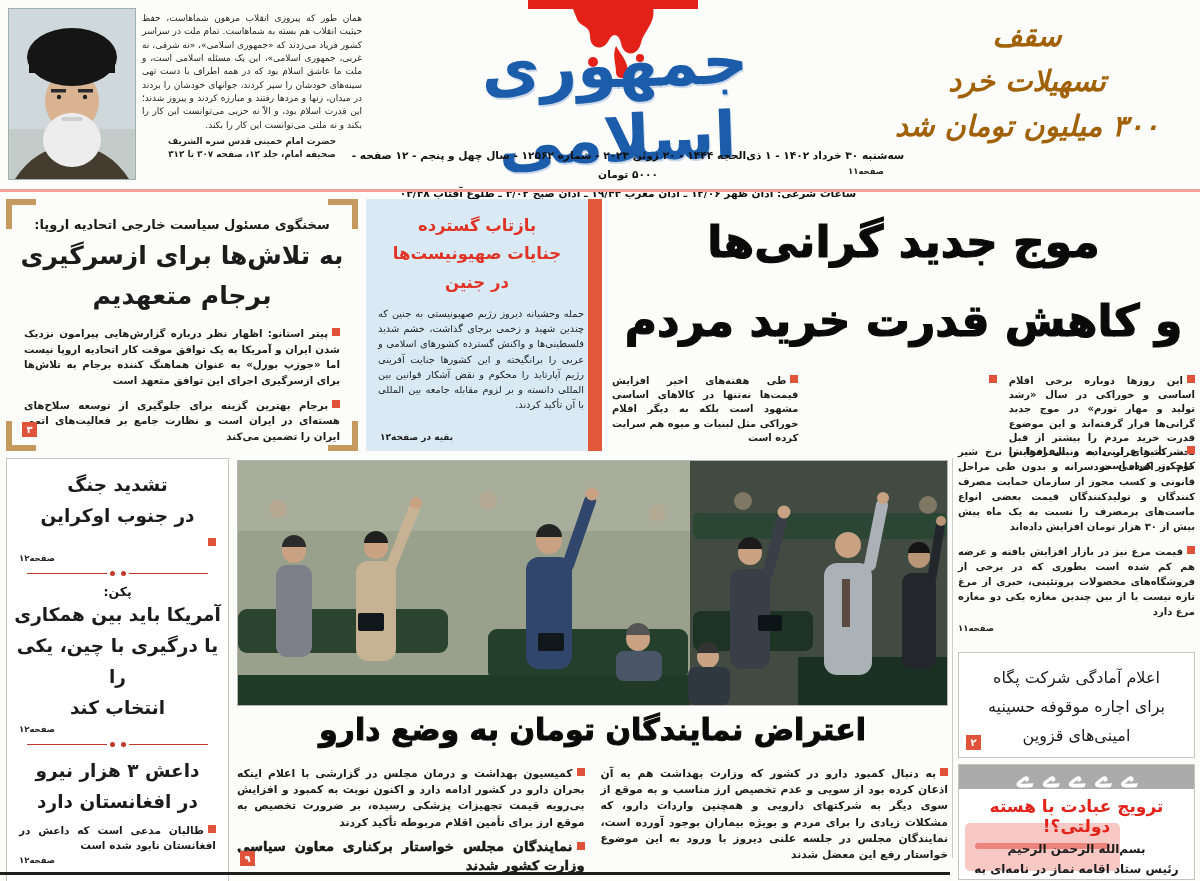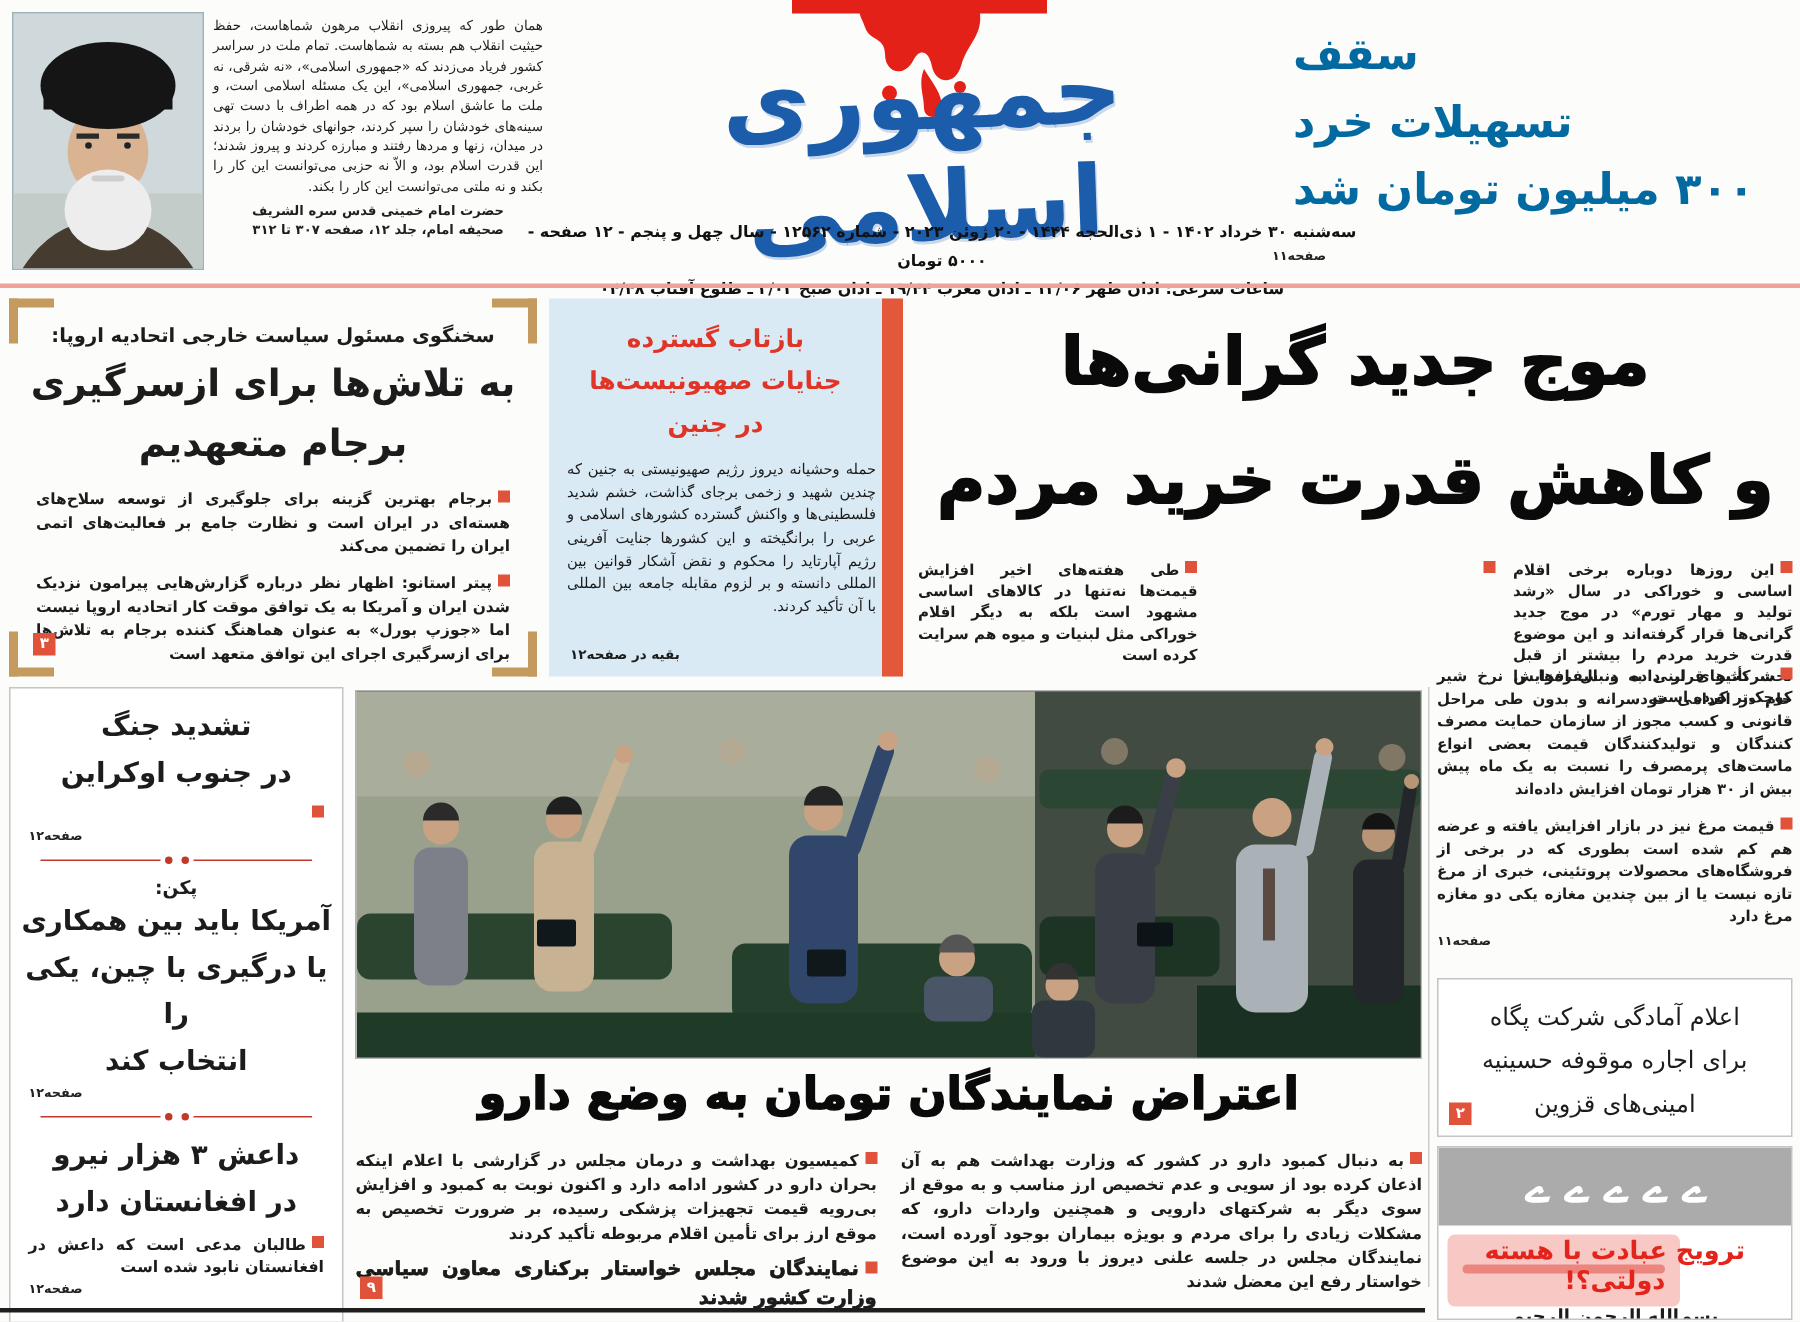--- a/index.html
+++ b/index.html
@@ -19,21 +19,21 @@
 
   .masthead { position:absolute; left:398px; top:0; width:436px; height:145px; }
   .drip { position:absolute; left:130px; top:0; }
   .masthead-title {
     position:absolute; left:0; top:28px; width:436px; text-align:center;
     font-size:64px; font-weight:bold; color:#1b5cab; transform:rotate(-2deg);
     text-shadow:1px 2px 0 rgba(27,92,171,.22);
   }
   .dateline { position:absolute; left:348px; top:146px; width:560px; text-align:center; font-size:10.6px; font-weight:bold; line-height:1.8; color:#111; }
 
-  .topright-headline { position:absolute; left:862px; top:14px; width:330px; text-align:left; font-size:29px; font-weight:bold; line-height:1.55; color:#0369a1; }
+  .topright-headline { position:absolute; left:862px; top:14px; width:330px; text-align:center; font-size:29px; font-weight:bold; line-height:1.55; color:#a16207;font-style:italic; }
   .pageref-sm { font-size:8.5px; font-weight:bold; color:#222; }
   .topright-page { position:absolute; left:848px; top:166px; }
 
   .rule-red { position:absolute; left:0; top:189px; width:1200px; height:3px; background:#f0a29a; }
 
   
   .eu-box { position:absolute; left:6px; top:199px; width:352px; height:252px; }
   .corner { position:absolute; width:30px; height:30px; border:0 solid #c49a5e; }
   .c-tl { left:0; top:0; border-top-width:6px; border-left-width:6px; }
   .c-tr { right:0; top:0; border-top-width:6px; border-right-width:6px; }
@@ -86,21 +86,21 @@
   
   .rc-bullets { position:absolute; left:958px; top:444px; width:237px; font-size:10px; font-weight:bold; line-height:1.5; }
   .rc-bullets p + p { margin-top:10px; }
   .rc-page { margin-top:3px; text-align:left; direction:ltr; }
 
   .pegah-box { position:absolute; left:958px; top:652px; width:237px; height:106px; border:1px solid #c4c4c4; background:#fff; }
   .pegah-text { text-align:center; font-size:16px; line-height:1.82; padding-top:10px; }
   .pegah-badge { left:7px; bottom:7px; }
 
   .tarvij-box { position:absolute; left:958px; top:764px; width:237px; height:116px; border:1px solid #c4c4c4; background:#fff; overflow:hidden; }
-  .strip { height:52px; background:#ababab; color:#fff; font-size:28px; font-weight:bold; display:flex; align-items:center; justify-content:center; letter-spacing:6px; overflow:hidden; font-style:italic; }
+  .strip { height:24px; background:#ababab; color:#fff; font-size:28px; font-weight:bold; display:flex; align-items:center; justify-content:center; letter-spacing:6px; overflow:hidden; font-style:italic; }
   .tarvij-h { position:relative; color:#e4231b; font-size:17px; font-weight:bold; text-align:center; margin-top:7px; z-index:2; }
   .watermark { position:absolute; left:6px; top:58px; width:155px; height:48px; background:rgba(233,85,70,.32); border-radius:5px; }
   .watermark:after { content:""; position:absolute; left:10px; top:20px; width:135px; height:6px; background:rgba(220,50,40,.45); border-radius:3px; }
   .tarvij-lines { position:relative; text-align:center; font-size:12px; font-weight:bold; margin-top:4px; line-height:1.65; z-index:2; }
 
   .vline { position:absolute; left:952px; top:458px; width:1px; height:400px; background:#ccc; }
 </style>
 </head>
 <body>
 
@@ -154,22 +154,22 @@
 
   <div class="eu-box">
     <span class="corner c-tl"></span>
     <span class="corner c-tr"></span>
     <span class="corner c-bl"></span>
     <span class="corner c-br"></span>
     <div class="eu-kicker">سخنگوی مسئول سیاست خارجی اتحادیه اروپا:</div>
     <div class="eu-headline pre">به تلاش‌ها برای ازسرگیری
 برجام متعهدیم</div>
     <div class="eu-bullets jus">
+      <p><span class="marker"></span><span>پیتر استانو: اظهار نظر درباره گزارش‌هایی پیرامون نزدیک شدن ایران و آمریکا به یک توافق موقت کار اتحادیه اروپا نیست اما «جوزپ بورل» به عنوان هماهنگ کننده برجام به تلاش‌ها برای ازسرگیری اجرای این توافق متعهد است</span></p>
       <p><span class="marker"></span><span>برجام بهترین گزینه برای جلوگیری از توسعه سلاح‌های هسته‌ای در ایران است و نظارت جامع بر فعالیت‌های اتمی ایران را تضمین می‌کند</span></p>
-      <p><span class="marker"></span><span>پیتر استانو: اظهار نظر درباره گزارش‌هایی پیرامون نزدیک شدن ایران و آمریکا به یک توافق موقت کار اتحادیه اروپا نیست اما «جوزپ بورل» به عنوان هماهنگ کننده برجام به تلاش‌ها برای ازسرگیری اجرای این توافق متعهد است</span></p>
     </div>
     <div class="badge eu-badge">۳</div>
   </div>
 
   <div class="jenin-box">
     <div class="jenin-bar"></div>
     <div class="jenin-headline pre">بازتاب گسترده
 جنایات صهیونیست‌ها
 در جنین</div>
     <div class="jenin-body jus">حمله وحشیانه دیروز رژیم صهیونیستی به جنین که چندین شهید و زخمی برجای گذاشت، خشم شدید فلسطینی‌ها و واکنش گسترده کشورهای اسلامی و عربی را برانگیخته و این کشورها جنایت آفرینی رژیم آپارتاید را محکوم و نقض آشکار قوانین بین المللی دانسته و بر لزوم مقابله جامعه بین المللی با آن تأکید کردند.</div>

